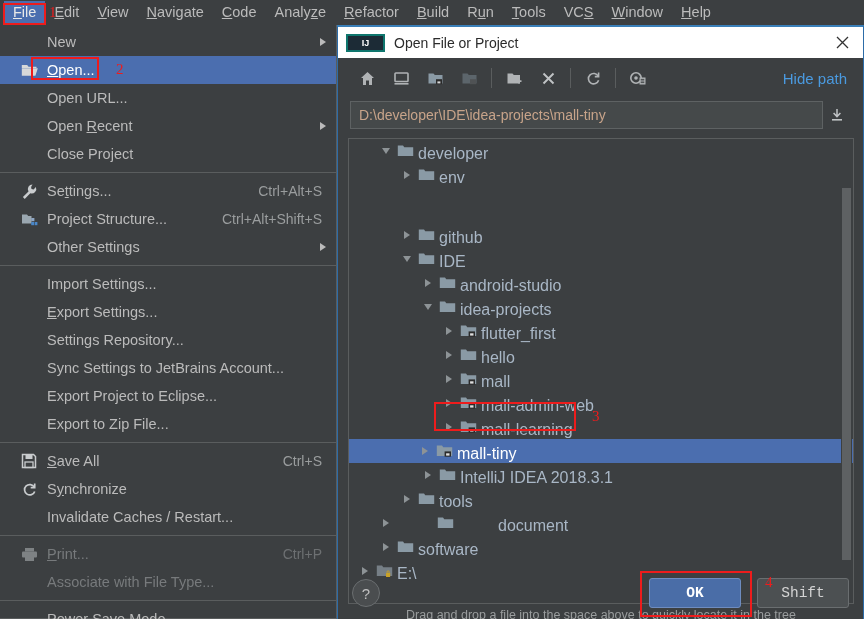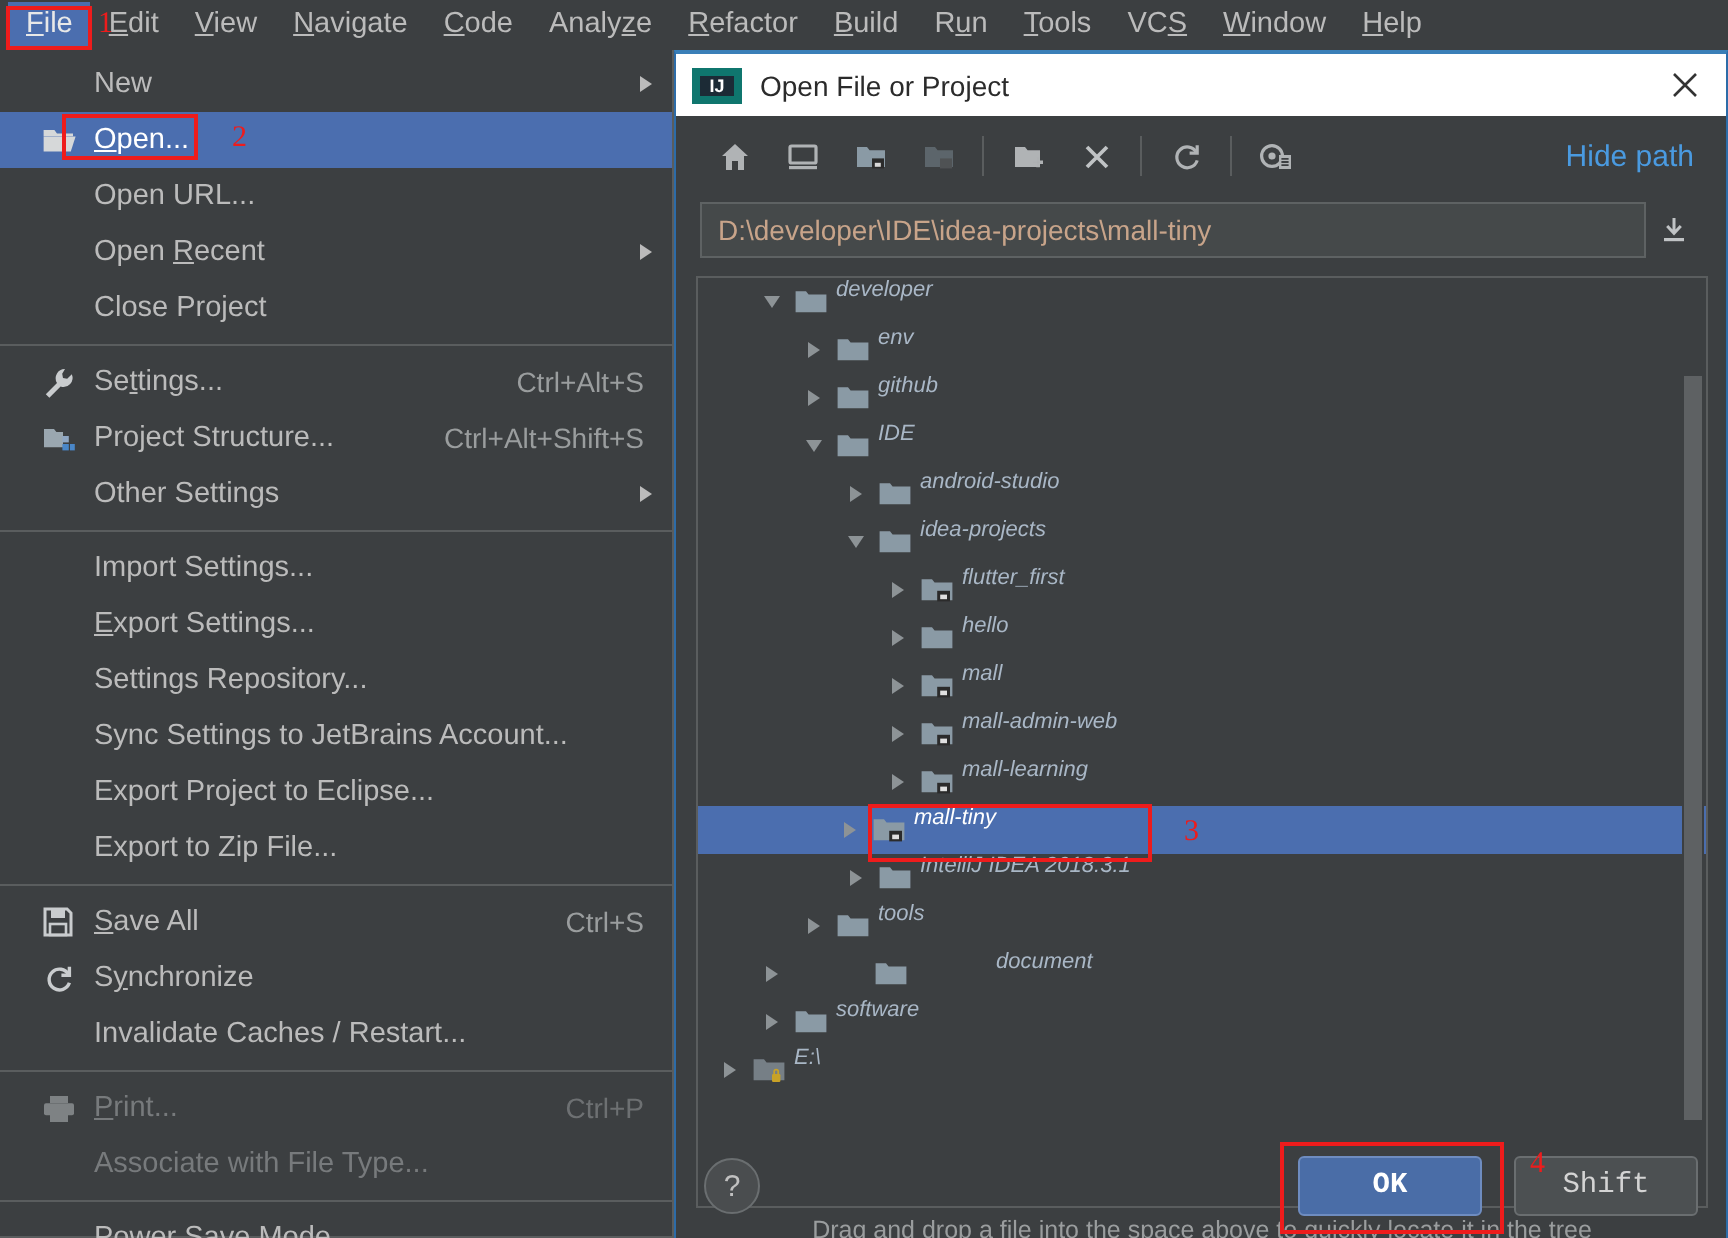--- a/index.html
+++ b/index.html
@@ -66,23 +66,23 @@
     background: #3c3f41;
     border: 1px solid #2d6ca8;
     border-top: 2px solid #3a7fb8;
   }
   .dlg-title {
     height: 31px; background: #ffffff;
     display: flex; align-items: center;
     padding: 0 0 0 8px;
   }
   .dlg-title-ico {
-    width: 25px; height: 18px;
+    width: 39px; height: 18px;
     background: #1c2b36;
-    border: 4px solid #0f766e;
+    border: 2px solid #0f766e;
     display: flex; align-items: center; justify-content: center;
     color: #ffffff; font-size: 9px; font-weight: bold;
     font-family: Liberation Sans, sans-serif;
     margin-right: 9px;
   }
   .dlg-title-txt { font-size: 14px; color: #2b2b2b; flex: 1 1 auto; }
   .dlg-close {
     width: 42px; height: 31px;
     display: flex; align-items: center; justify-content: center;
     color: #333; font-size: 18px; line-height: 1;
@@ -117,22 +117,22 @@
   .tree-wrap {
     position: absolute; left: 10px; top: 80px;
     width: 506px; height: 466px;
     background: #3c3f41;
     border: 1px solid #5a5d5e;
     overflow: hidden;
   }
   .tree-scroll { position: relative; width: 506px; height: 464px; }
   .tree-row {
     position: relative; height: 24px;
-    display: flex; align-items: flex-start;
-    color: #a9b7c6; font-size: 11px; white-space: nowrap; font-style: italic;
+    display: flex; align-items: flex-end;
+    color: #a9b7c6; font-size: 16px; white-space: nowrap;
   }
   .tree-row.sel { background: #4b6eaf; color: #ffffff; }
   .tw {
     width: 16px; height: 24px; flex: 0 0 16px;
     display: flex; align-items: center; justify-content: center;
   }
   .tw-r { width: 0; height: 0; border-left: 6px solid #8d9396; border-top: 4.5px solid transparent; border-bottom: 4.5px solid transparent; }
   .tw-d { width: 0; height: 0; border-top: 6px solid #8d9396; border-left: 4.5px solid transparent; border-right: 4.5px solid transparent; }
   .tree-ico { width: 22px; height: 24px; flex: 0 0 22px; display:flex; align-items:center; justify-content:center; }
   .tree-lbl { padding-left: 2px; }
@@ -439,21 +439,21 @@
               <div class="tw">
                 <div class="tw-r"></div>
               </div>
               <div class="tree-ico">
                 <svg width="17" height="14" viewBox="0 0 17 14">
                   <path d="M0.8 1.6 h5.2 l1.3 1.7 h8.9 v8.8 h-15.4 Z" fill="#8a9aa5"></path>
                 </svg>
               </div>
               <div class="tree-lbl">env</div>
             </div>
-            <div class="tree-row" style="padding-left: 50px;">
+            <div class="tree-row" style="padding-left: 50px; margin-top: 36px;">
               <div class="tw">
                 <div class="tw-r"></div>
               </div>
               <div class="tree-ico">
                 <svg width="17" height="14" viewBox="0 0 17 14">
                   <path d="M0.8 1.6 h5.2 l1.3 1.7 h8.9 v8.8 h-15.4 Z" fill="#8a9aa5"></path>
                 </svg>
               </div>
               <div class="tree-lbl">github</div>
             </div>

